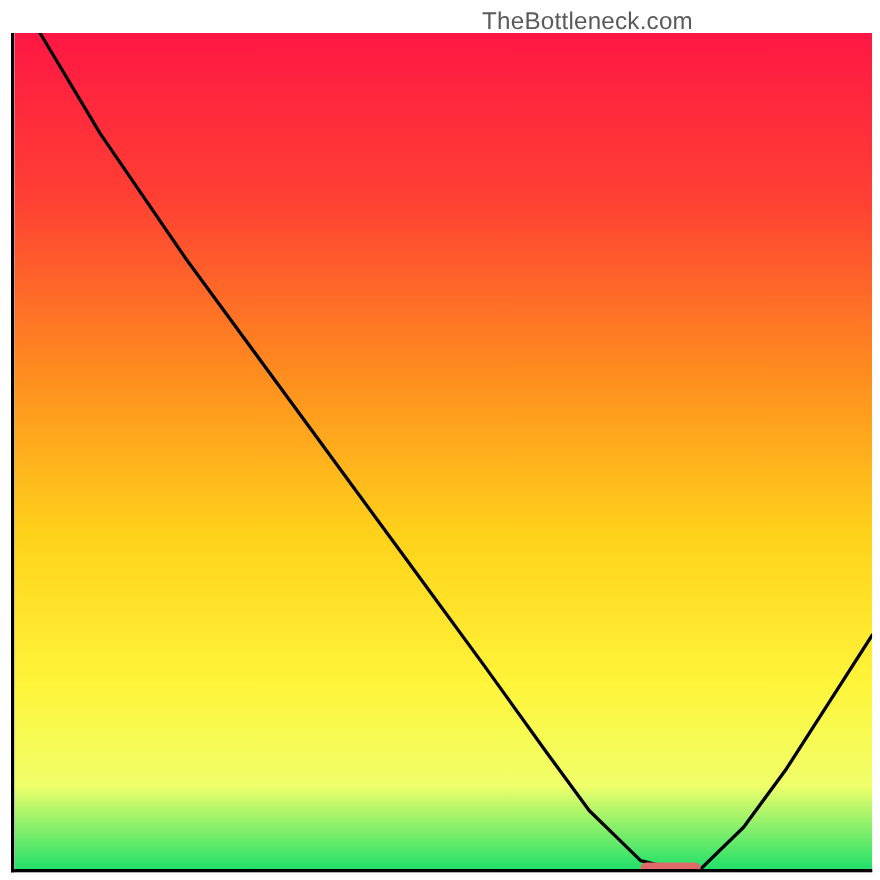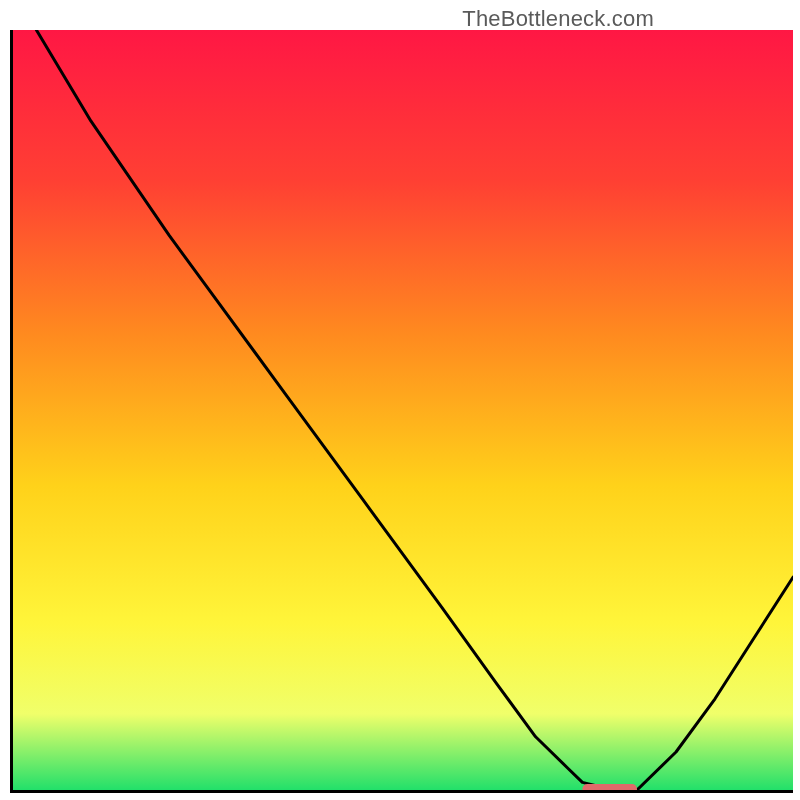--- a/index.html
+++ b/index.html
@@ -7,21 +7,20 @@
     padding: 0;
     width: 800px;
     height: 800px;
     background: #ffffff;
     font-family: Arial, Helvetica, sans-serif;
   }
   .frame {
     position: relative;
     width: 640px;
     height: 800px;
-    padding-left: 24px;
   }
   .watermark {
     position: absolute;
     top: 6px;
     right: 10px;
     color: #5a5a5a;
     font-size: 22px;
     font-weight: 500;
     letter-spacing: 0.2px;
   }

